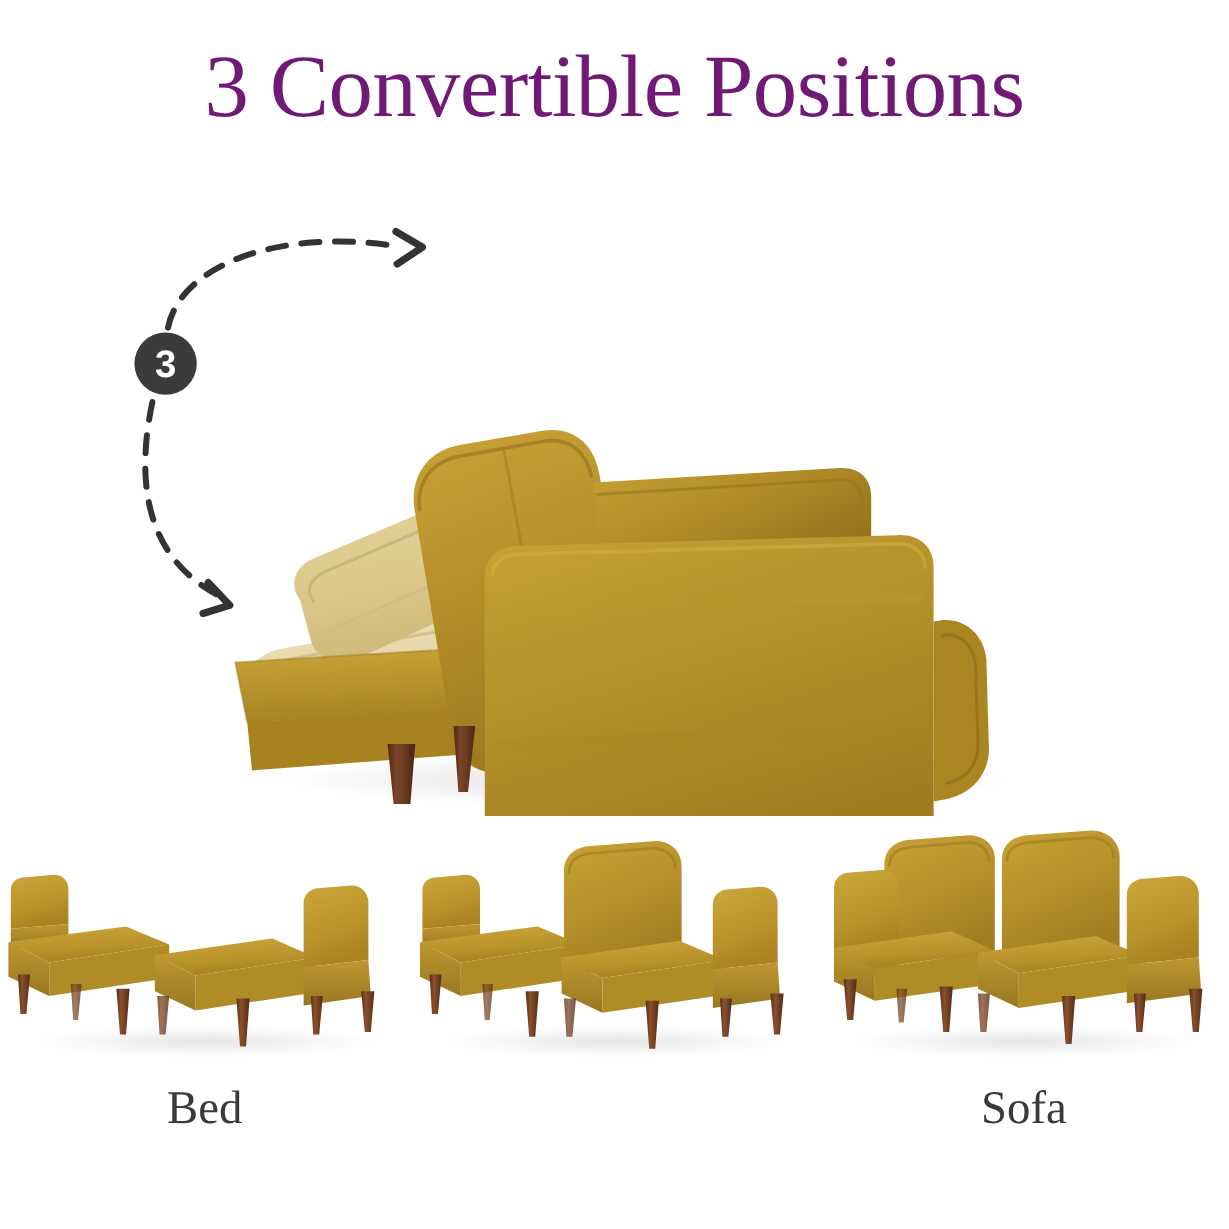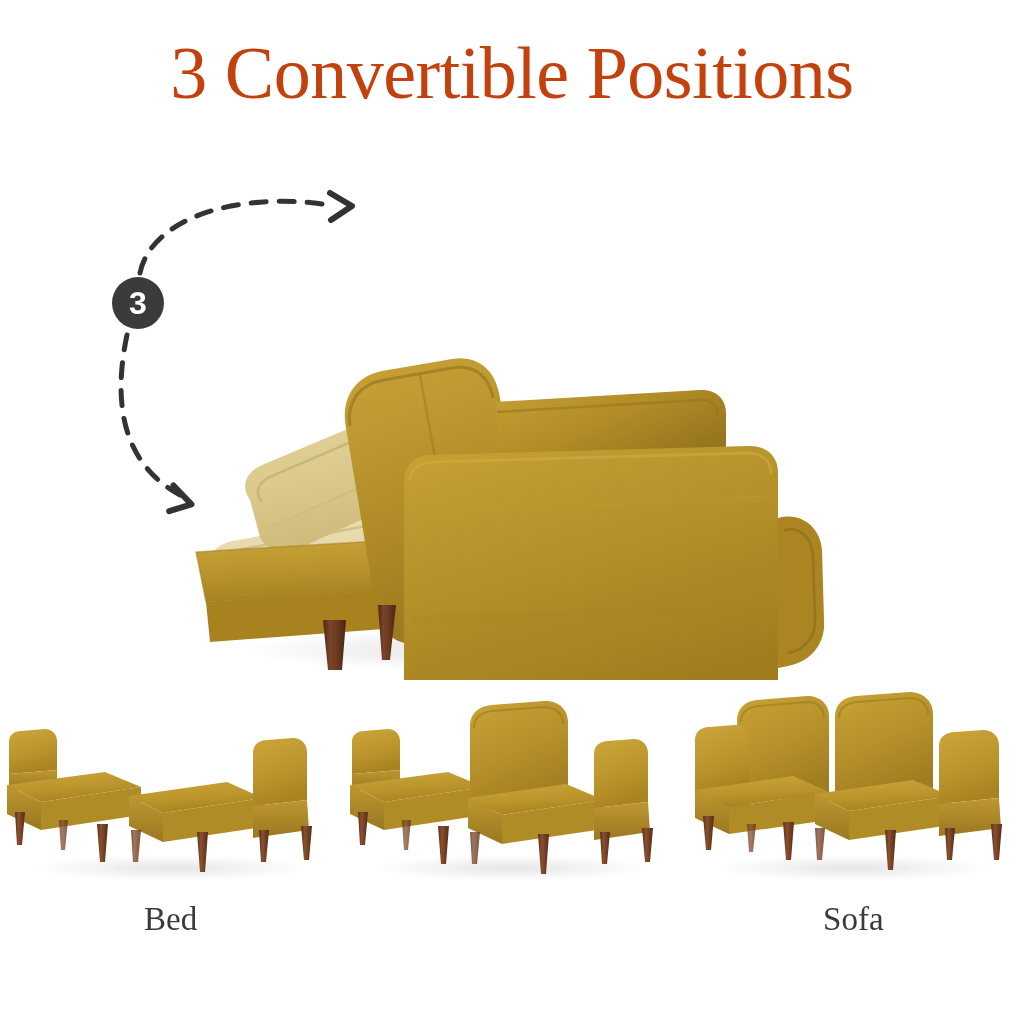--- a/index.html
+++ b/index.html
@@ -20,21 +20,21 @@
   #title {
     position: absolute;
     top: 36px;
     left: 0;
     width: 1024px;
     text-align: center;
     font-family: "Liberation Serif", serif;
     font-size: 74px;
     line-height: 1.0;
     letter-spacing: -0.5px;
-    color: #c2410c;
+    color: #701a75;
     font-weight: 400;
     white-space: nowrap;
   }
 
   
   #hero {
     position: absolute;
     left: 0;
     top: 150px;
     width: 1024px;
@@ -78,21 +78,21 @@
     flex-direction: column;
     align-items: center;
   }
   .variant-figure {
     width: 340px;
     height: 205px;
   }
   .variant-label {
     margin-top: 6px;
     font-family: "Liberation Serif", serif;
-    font-size: 33px;
+    font-size: 39px;
     color: #3a3a3c;
     text-align: center;
     white-space: nowrap;
   }
 </style>
 </head>
 <body>
 
 <div id="page">
 

